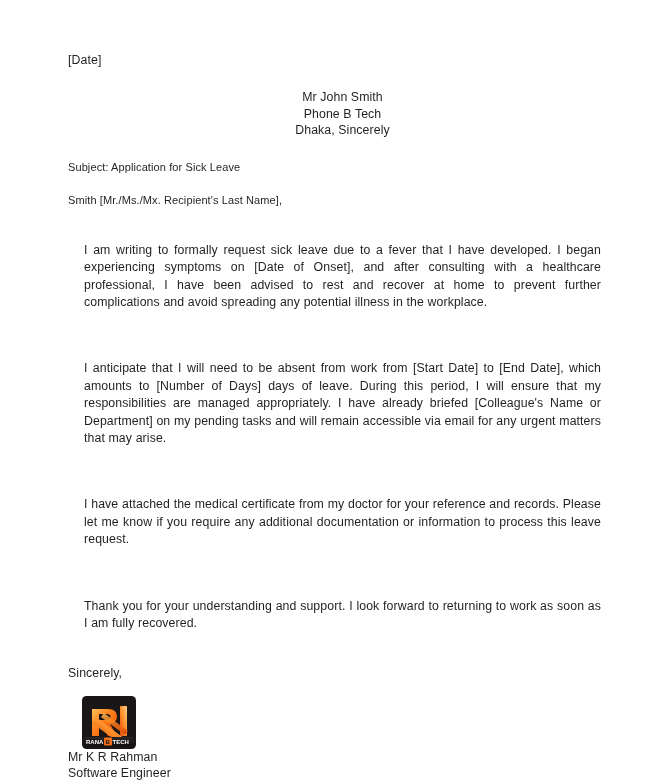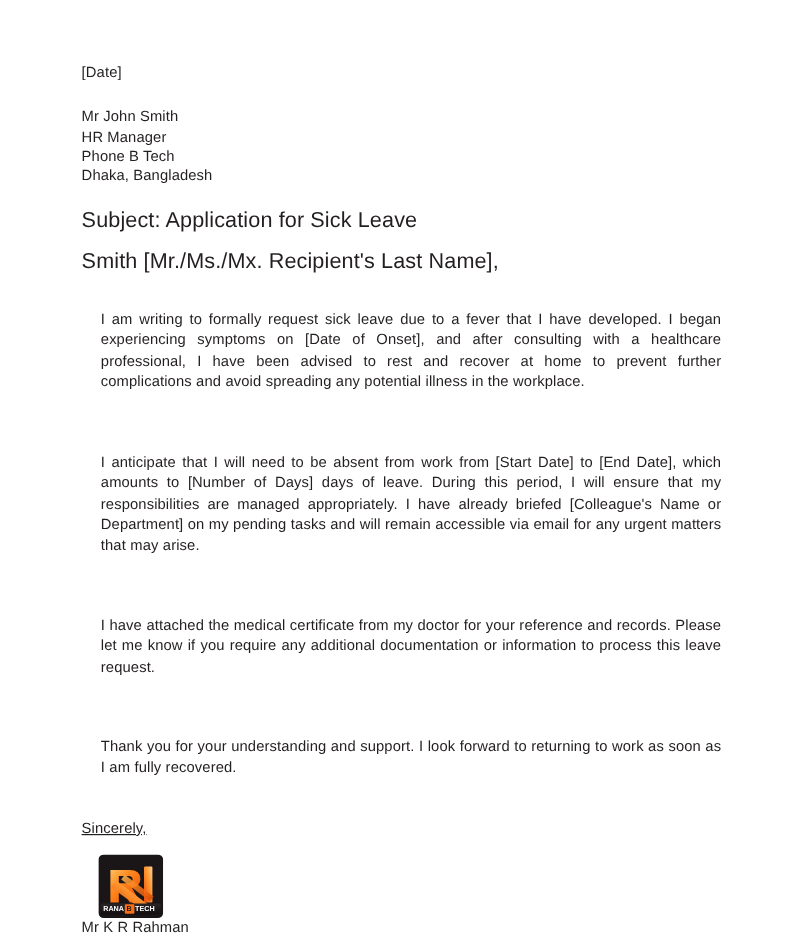--- a/index.html
+++ b/index.html
@@ -30,24 +30,24 @@
   }
   .line {
     font-size: 12.3px;
     line-height: 16.3px;
     letter-spacing: 0.1px;
     white-space: pre;
   }
   .gap-lg { height: 21px; }
   .gap-md { height: 17px; }
 
-  .addr-block .line { line-height: 16.3px; }
+  .addr-block .line { line-height: 16.3px; text-align: center; }
 
   .subject, .salutation {
-    font-size: 18px;
+    font-size: 11px;
     line-height: 16.3px;
     letter-spacing: 0.1px;
   }
 
   p.body-para {
     margin: 16px;
     font-size: 12.3px;
     line-height: 17.4px;
     text-align: justify;
     text-justify: inter-word;
@@ -55,21 +55,20 @@
     word-spacing: 0.1px;
   }
   p.body-para.last-left {
     text-align: justify;
   }
 
   .closing {
     font-size: 12.3px;
     line-height: 16.3px;
     letter-spacing: 0.1px;
-    text-decoration: underline;
   }
 
   .logo-wrap {
     margin-top: 14px;
     margin-left: 14px;
     width: 54px;
     height: 53px;
   }
   .sign-block .line {
     font-size: 12.3px;
@@ -82,23 +81,22 @@
 
 <div class="page">
   <div class="letter">
 
     <div class="line">[Date]</div>
 
     <div class="gap-lg"></div>
 
     <div class="addr-block">
       <div class="line">Mr John Smith</div>
-      <div class="line">HR Manager</div>
       <div class="line">Phone B Tech</div>
-      <div class="line">Dhaka, Bangladesh</div>
+      <div class="line">Dhaka, Sincerely</div>
     </div>
 
     <div class="gap-lg"></div>
 
     <div class="subject">Subject: Application for Sick Leave</div>
 
     <div class="gap-md"></div>
 
     <div class="salutation">Smith [Mr./Ms./Mx. Recipient's Last Name],</div>
 

